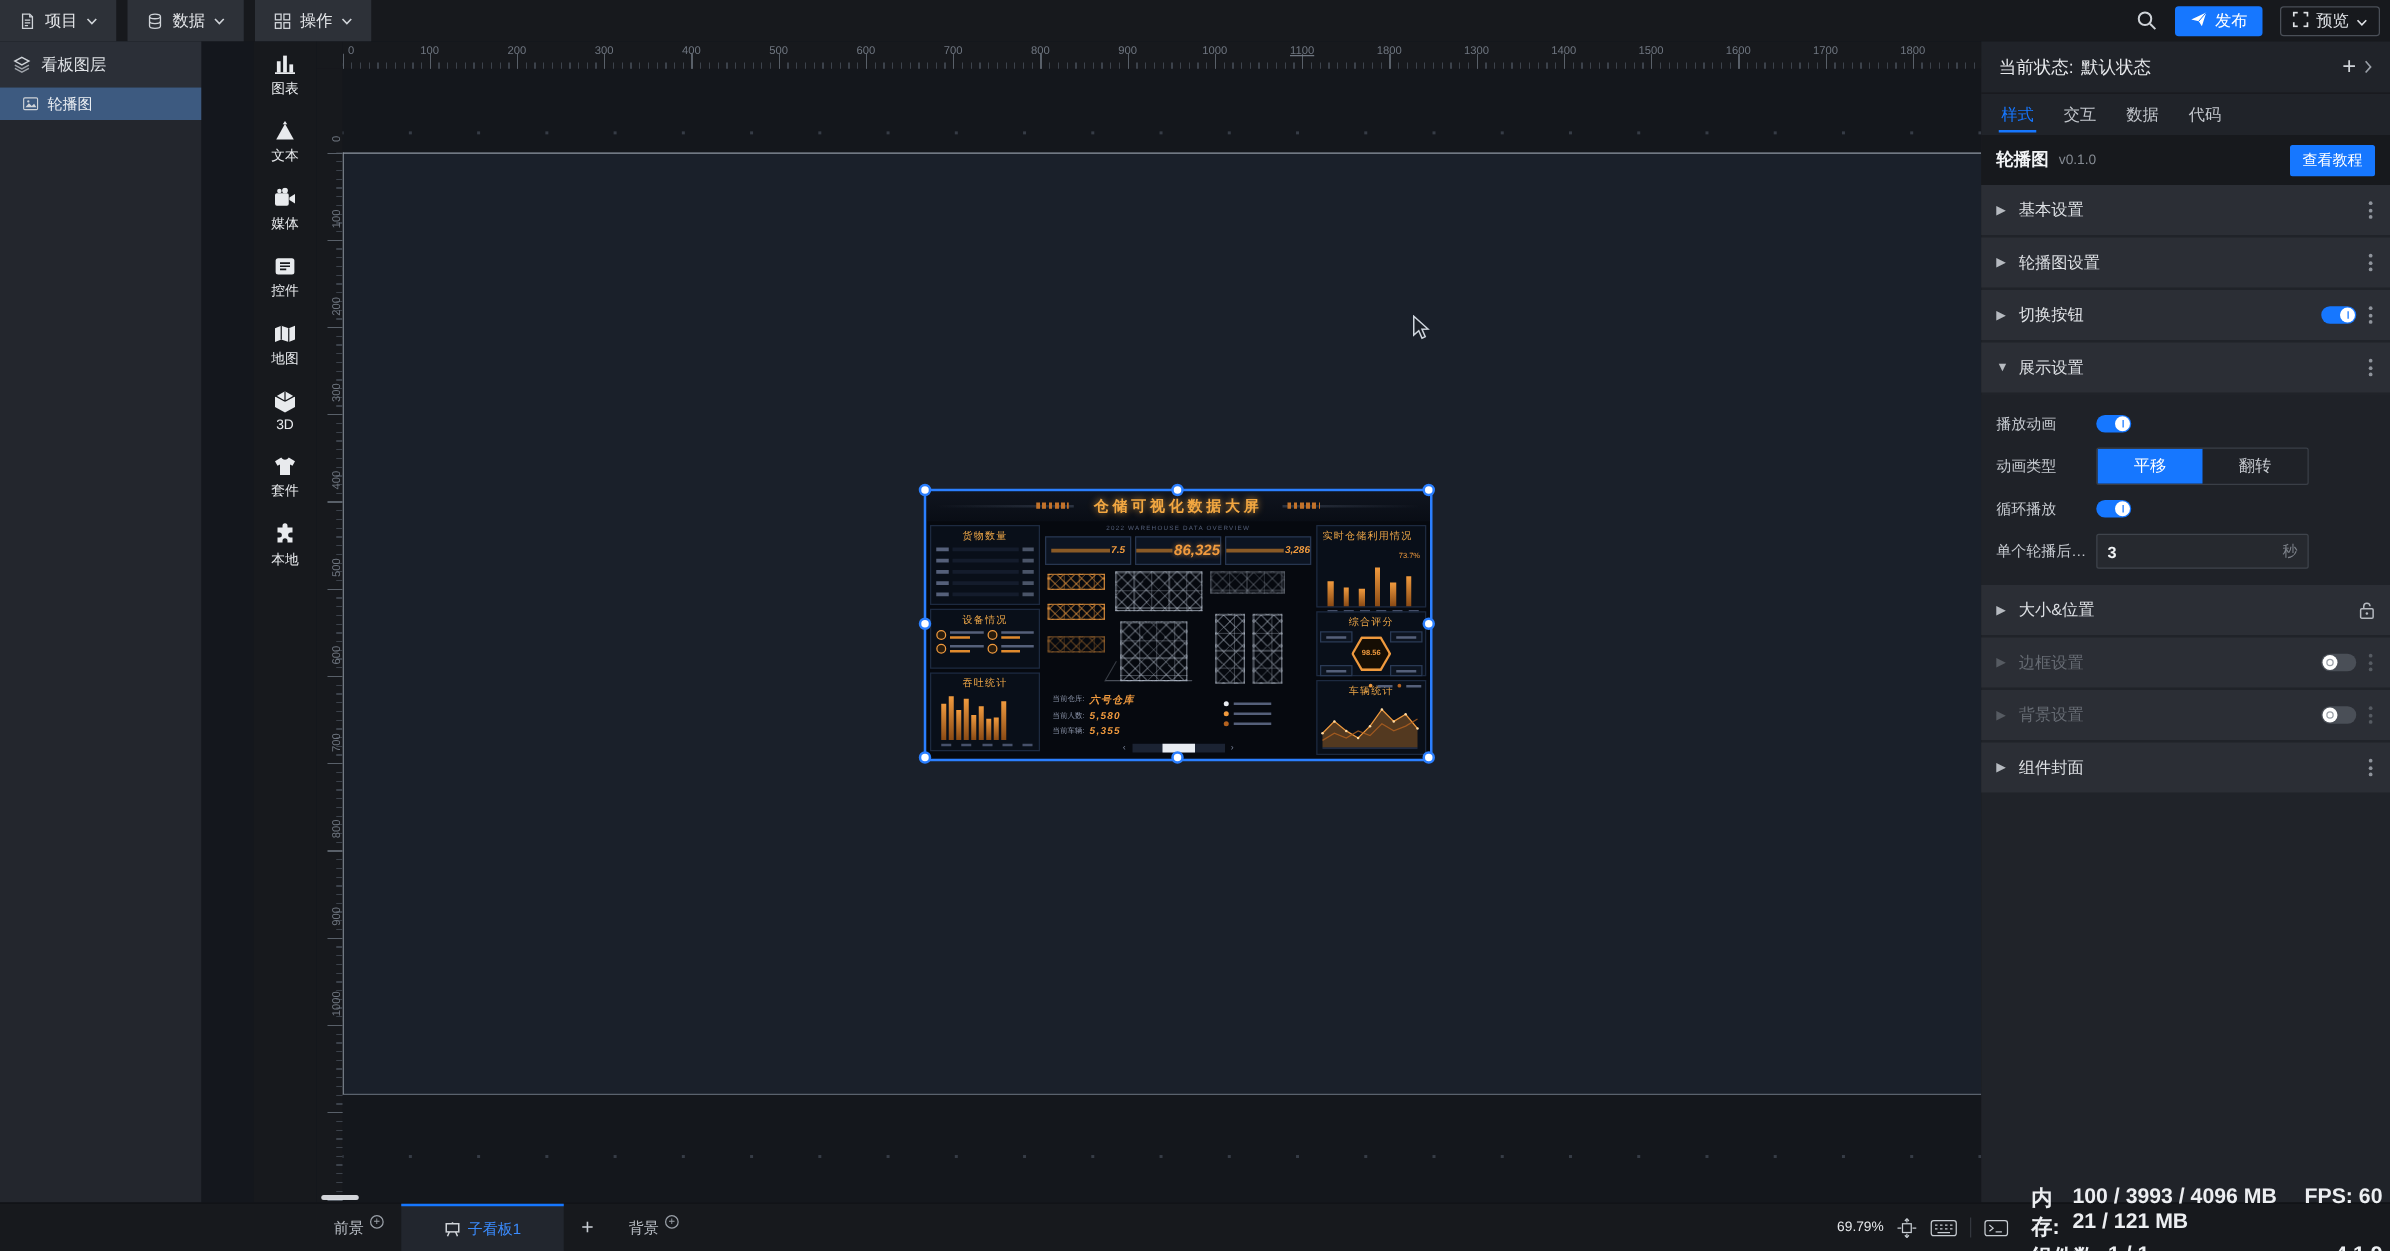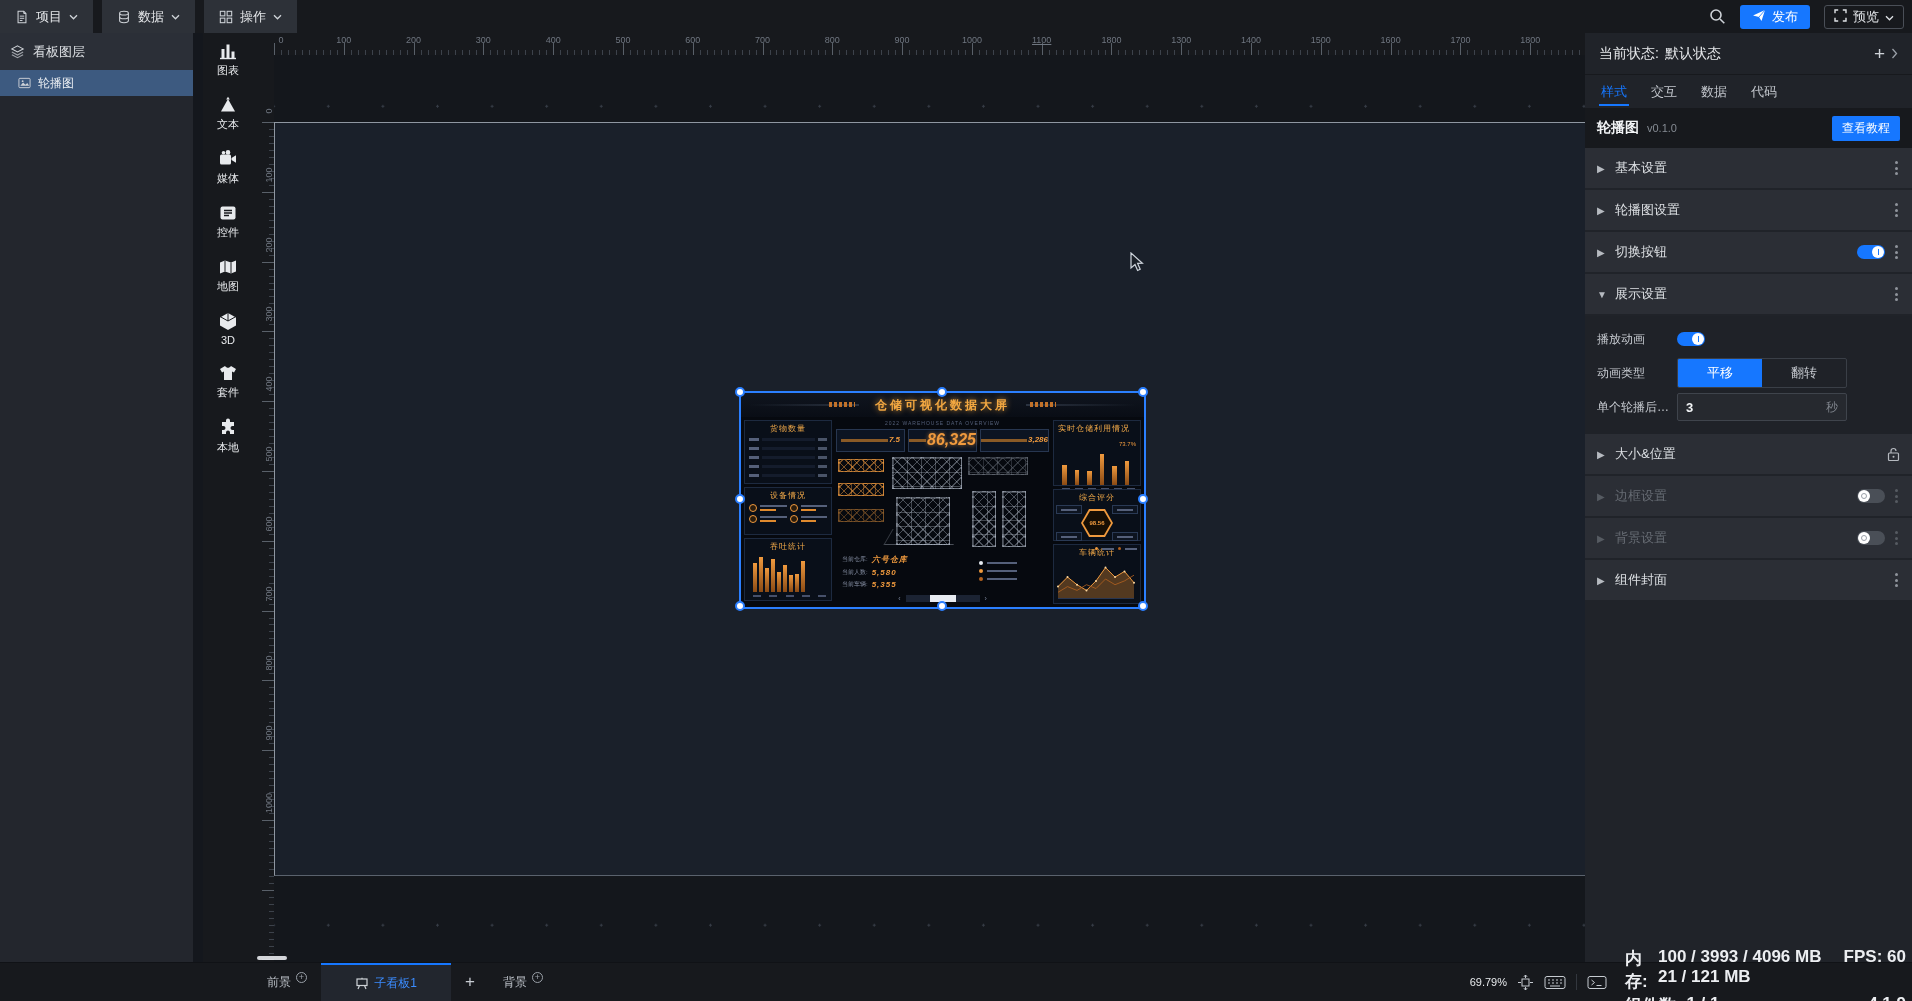--- a/index.html
+++ b/index.html
@@ -16,21 +16,21 @@
   .menu-item .chev { color:#9aa0a8; display:flex; }
   #menubar .spacer { flex:1; }
   .mb-right { display:flex; align-items:center; gap:14px; padding-right:8px; }
   .icon-btn { display:flex; align-items:center; justify-content:center; color:#cfd3d8; cursor:pointer; }
   .btn-publish { display:flex; align-items:center; gap:6px; background:#1677ff; color:#fff;
     height:24px; padding:0 12px; border-radius:3px; cursor:pointer; }
   .btn-preview { display:flex; align-items:center; gap:6px; border:1px solid #4a4f57; color:#dfe2e6;
     height:24px; padding:0 9px; border-radius:3px; cursor:pointer; }
 
   
-  #layers { position:absolute; left:0; top:33px; width:193px; height:929px; background:#23262d; z-index:20; }
+  #layers { position:absolute; left:0; top:33px; width:161px; height:929px; background:#23262d; z-index:20; }
   .layers-head { height:37px; background:#2b2f37; display:flex; align-items:center; gap:8px;
     padding:0 10px; color:#dde0e4; font-size:13px; }
   .layer-item { height:26px; display:flex; align-items:center; gap:7px; padding:0 10px 0 18px;
     color:#eef1f4; font-size:12px; cursor:pointer; }
   .layer-item.selected { background:#3d5a80; }
 
   
   #toolbox { position:absolute; left:203px; top:33px; width:50px; height:929px; background:#17191d; z-index:20; }
   .tool { display:flex; flex-direction:column; align-items:center; gap:3px; padding:9px 0;
     color:#e8eaed; cursor:pointer; }
@@ -106,21 +106,21 @@
     border-left:1px solid #2a3document650; position:relative; }
   .vbar { width:4px; background:linear-gradient(180deg,#f09a3e,#8a4a14); }
   .vbar.alt { background:linear-gradient(180deg,#d ironic06a28,#6a3210); }
   .axis-lbls { display:flex; justify-content:space-between; padding:1px 5px 2px 8px; }
   .axis-lbls i { width:8px; height:2px; background:#46506a; }
   .md-cards { display:flex; gap:3px; height:24px; }
   .md-card { flex:1; background:#0c1422; border:1px solid #273650; display:flex; 
     align-items:center; justify-content:center; gap:1px; }
   .md-card .c-lbl { width:70%; height:3px; background:#8a5a26; }
   .md-card .c-val { color:#f09a3e; font-size:8px; font-weight:bold; font-style:italic; line-height:8px; }
-  .md-card.big .c-val { font-size:16px; text-shadow:0 0 4px rgba(240,154,62,.7); }
+  .md-card.big .c-val { font-size:12px; text-shadow:0 0 4px rgba(240,154,62,.7); }
   .md-racks { position:relative; height:100px; }
   .rack { position:absolute; border:1px solid rgba(200,210,225,.4);
     background-image:
       repeating-linear-gradient(45deg,rgba(200,210,225,.35) 0 1px,transparent 1px 7px),
       repeating-linear-gradient(-45deg,rgba(200,210,225,.35) 0 1px,transparent 1px 7px),
       repeating-linear-gradient(90deg,rgba(200,210,225,.3) 0 1px,transparent 1px 14px),
       repeating-linear-gradient(180deg,rgba(200,210,225,.3) 0 1px,transparent 1px 14px); }
   .rack.orange { border-color:rgba(240,154,62,.7);
     background-image:
       repeating-linear-gradient(45deg,rgba(240,154,62,.5) 0 1px,transparent 1px 6px),
@@ -762,20 +762,26 @@
             </span>
       </div>
       <div class="field-row">
         <span class="field-label">动画类型</span>
         <span class="seg" id="anim-seg">
               <span class="opt active">平移</span>
               <span class="opt">翻转</span>
             </span>
       </div>
       <div class="field-row">
+        <span class="field-label">循环播放</span>
+        <span class="toggle on">
+              <span class="knob"></span>
+            </span>
+      </div>
+      <div class="field-row">
         <span class="field-label">单个轮播后停留...</span>
         <span class="num-input">
           <span class="val">3</span>
           <span class="unit">秒</span>
         </span>
       </div>
     </div>
         <div class="sec">
           <span class="caret">▶</span>
           <span class="s-label">大小&amp;位置</span>

